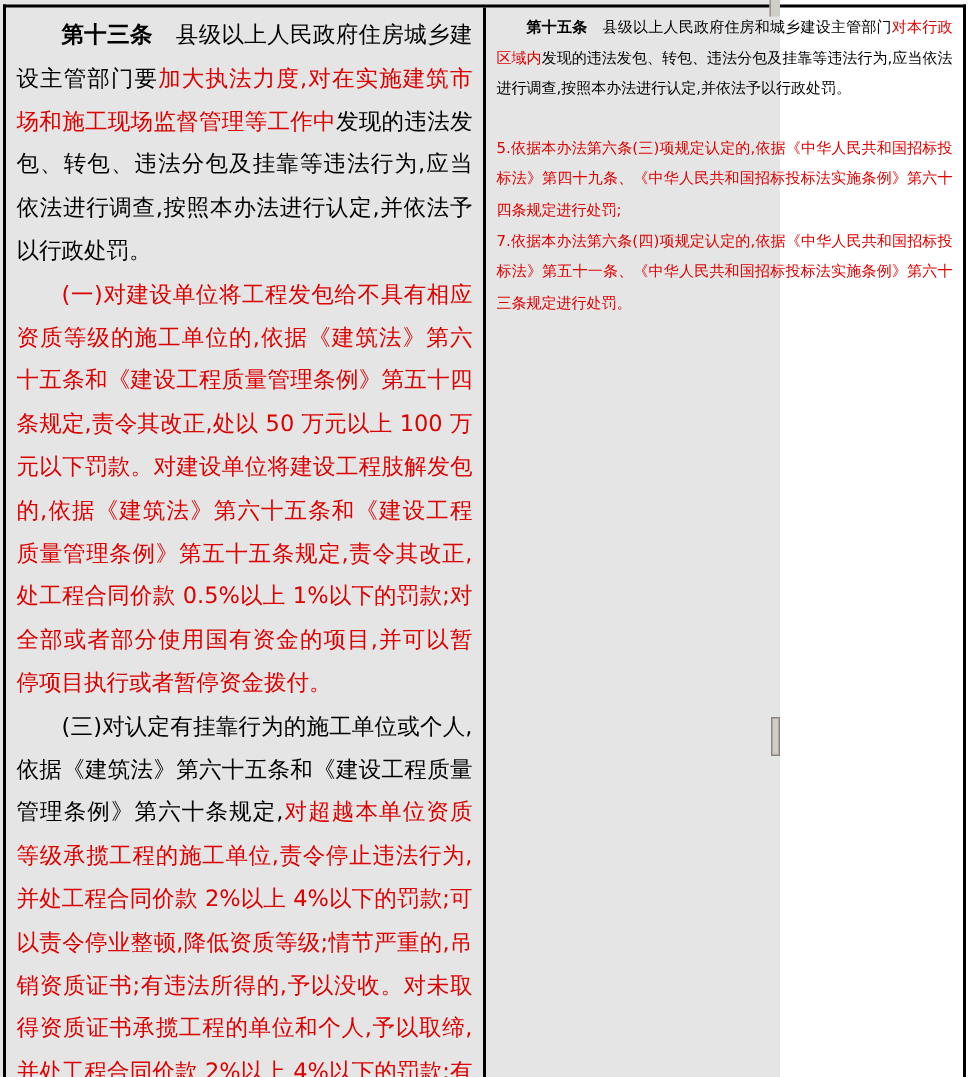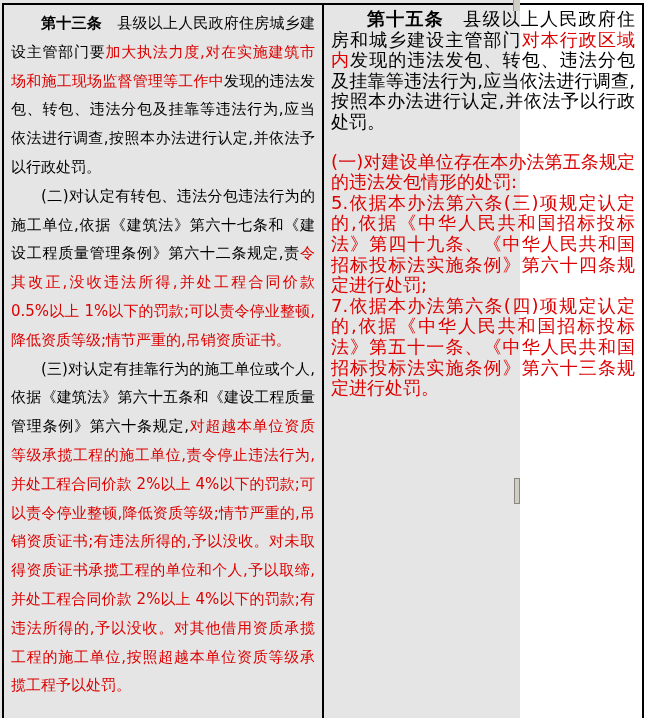--- a/index.html
+++ b/index.html
@@ -10,21 +10,21 @@
     font-family:"DejaVu Sans", sans-serif; color:var(--ink);
   }
   .page { position:relative; width:520px; height:718px; background:#e5e5e5; }
   .cmp-table {
     position:absolute; left:2px; top:3px; width:642px; height:715px;
     display:flex; border:2px solid var(--line); border-bottom:none;
   }
   .cell { flex:1 1 0; padding:4px 7px 0 7px; overflow:hidden; }
   .cell.right { border-left:2px solid var(--line); }
   .cell.left  { font-size:15px;   line-height:28.8px; }
-  .cell.right { font-size:18px; line-height:20.6px; }
+  .cell.right { font-size:10px; line-height:20.6px; }
   p.para { margin:0; text-align:justify; }
   p.para.indent { text-indent:2em; }
   p.para.blank { height:19px; }
   .red  { color:var(--red); }
   .bold { font-weight:bold; }
   .sb-frag-top {
     position:absolute; right:0; top:0; width:7px; height:11px;
     background:var(--sb); border-left:1px solid #9a968e;
   }
   .sb-thumb {
@@ -32,26 +32,25 @@
     background:var(--sb); border:1px solid #8a867e;
   }
 </style>
 </head>
 <body>
 
 <div class="page">
   <div class="cmp-table">
     <div class="cell left">
         <p class="para indent"><span class=" bold">第十三条</span><span class="">　县级以上人民政府住房城乡建设主管部门要</span><span class="red">加大执法力度,对在实施建筑市场和施工现场监督管理等工作中</span><span class="">发现的违法发包、转包、违法分包及挂靠等违法行为,应当依法进行调查,按照本办法进行认定,并依法予以行政处罚。</span></p>
-        <p class="para indent"><span class="">(二)对认定有转包、违法分包违法行为的施工单位,依据《建筑法》第六十七条和《建设工程质量管理条例》第六十二条规定,责</span><span class="red">令其改正,没收违法所得,并处工程合同价款 0.5%以上 1%以下的罚款;可以责令停业整顿,降低资质等级;情节严重的,吊销资质证书。</span></p>
+        <p class="para indent"><span class="red">(一)对建设单位将工程发包给不具有相应资质等级的施工单位的,依据《建筑法》第六十五条和《建设工程质量管理条例》第五十四条规定,责令其改正,处以 50 万元以上 100 万元以下罚款。对建设单位将建设工程肢解发包的,依据《建筑法》第六十五条和《建设工程质量管理条例》第五十五条规定,责令其改正,处工程合同价款 0.5%以上 1%以下的罚款;对全部或者部分使用国有资金的项目,并可以暂停项目执行或者暂停资金拨付。</span></p>
         <p class="para indent"><span class="">(三)对认定有挂靠行为的施工单位或个人,依据《建筑法》第六十五条和《建设工程质量管理条例》第六十条规定,</span><span class="red">对超越本单位资质等级承揽工程的施工单位,责令停止违法行为,并处工程合同价款 2%以上 4%以下的罚款;可以责令停业整顿,降低资质等级;情节严重的,吊销资质证书;有违法所得的,予以没收。对未取得资质证书承揽工程的单位和个人,予以取缔,并处工程合同价款 2%以上 4%以下的罚款;有违法所得的,予以没收。对其他借用资质承揽工程的施工单位,按照超越本单位资质等级承揽工程予以处罚。</span></p>
       </div>
     <div class="cell right">
         <p class="para indent"><span class=" bold">第十五条</span><span class="">　县级以上人民政府住房和城乡建设主管部门</span><span class="red">对本行政区域内</span><span class="">发现的违法发包、转包、违法分包及挂靠等违法行为,应当依法进行调查,按照本办法进行认定,并依法予以行政处罚。</span></p>
         <p class="para blank"></p>
-        <p class="para"><span class="red">(一)对建设单位存在本办法第五条规定的违法发包情形的处罚:</span></p>
         <p class="para"><span class="red">5.依据本办法第六条(三)项规定认定的,依据《中华人民共和国招标投标法》第四十九条、《中华人民共和国招标投标法实施条例》第六十四条规定进行处罚;</span></p>
         <p class="para"><span class="red">7.依据本办法第六条(四)项规定认定的,依据《中华人民共和国招标投标法》第五十一条、《中华人民共和国招标投标法实施条例》第六十三条规定进行处罚。</span></p>
       </div>
   </div>
   <div class="sb-frag-top"></div>
   <div class="sb-thumb"></div>
 </div>
 
 </body></html>

